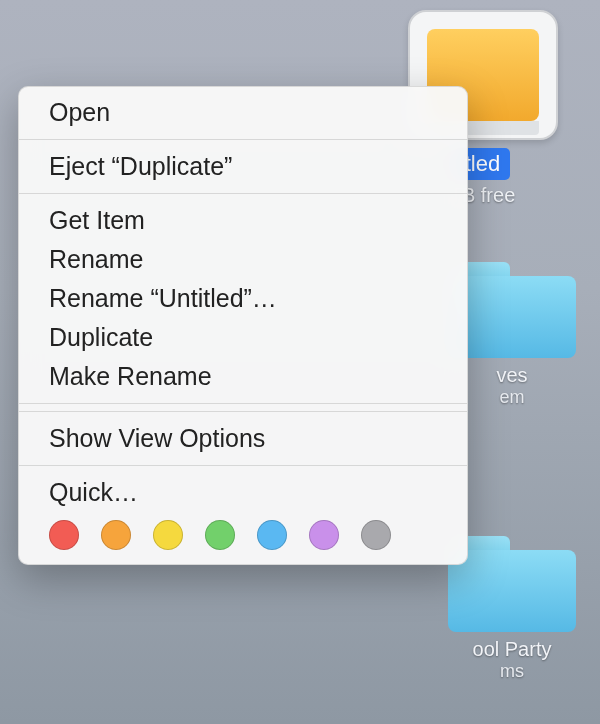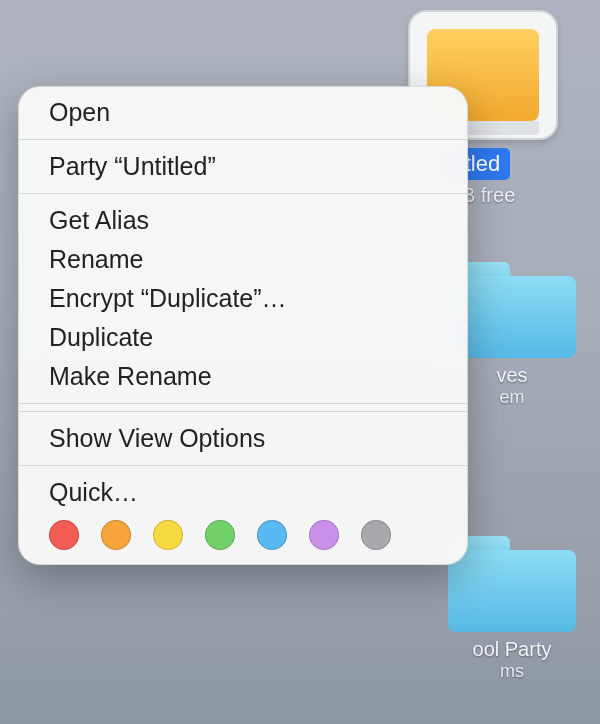--- a/index.html
+++ b/index.html
@@ -95,21 +95,21 @@
   .folder.a { top: 262px; left: 432px; }
   .folder.b { top: 536px; left: 432px; }
 
   
   .menu {
     position: absolute;
     top: 86px; left: 18px;
     width: 450px;
     background: rgba(248,248,248,0.97);
     border: 1px solid rgba(0,0,0,0.12);
-    border-radius: 22px;
+    border-radius: 10px;
     box-shadow: 0 14px 40px rgba(0,0,0,0.28);
     padding: 6px 0 10px;
     backdrop-filter: blur(10px);
   }
   .menu-item {
     padding: 5px 30px;
     font-size: 25px;
     color: #222;
     cursor: default;
     white-space: nowrap;
@@ -160,25 +160,25 @@
       <div class="folder-tab"></div>
         <div class="folder-body"></div>
     </div>
     <div class="folder-label">ool Party</div>
     <div class="folder-sub">ms</div>
   </div>
 
   <div class="menu">
     <div class="menu-item">Open</div>
     <div class="sep"></div>
-    <div class="menu-item">Party “Untitled”</div>
+    <div class="menu-item">Eject “Duplicate”</div>
     <div class="sep"></div>
-    <div class="menu-item">Get Alias</div>
+    <div class="menu-item">Get Item</div>
     <div class="menu-item">Rename</div>
-    <div class="menu-item">Encrypt “Duplicate”…</div>
+    <div class="menu-item">Rename “Untitled”…</div>
     <div class="menu-item">Duplicate</div>
     <div class="menu-item">Make Rename</div>
     <div class="sep"></div>
     <div class="sep"></div>
     <div class="menu-item">Show View Options</div>
     <div class="sep"></div>
     <div class="menu-item">Quick…</div>
     <div class="tags-row">
       <span class="tag" style="background:#f25c54"></span>
       <span class="tag" style="background:#f6a43c"></span>

